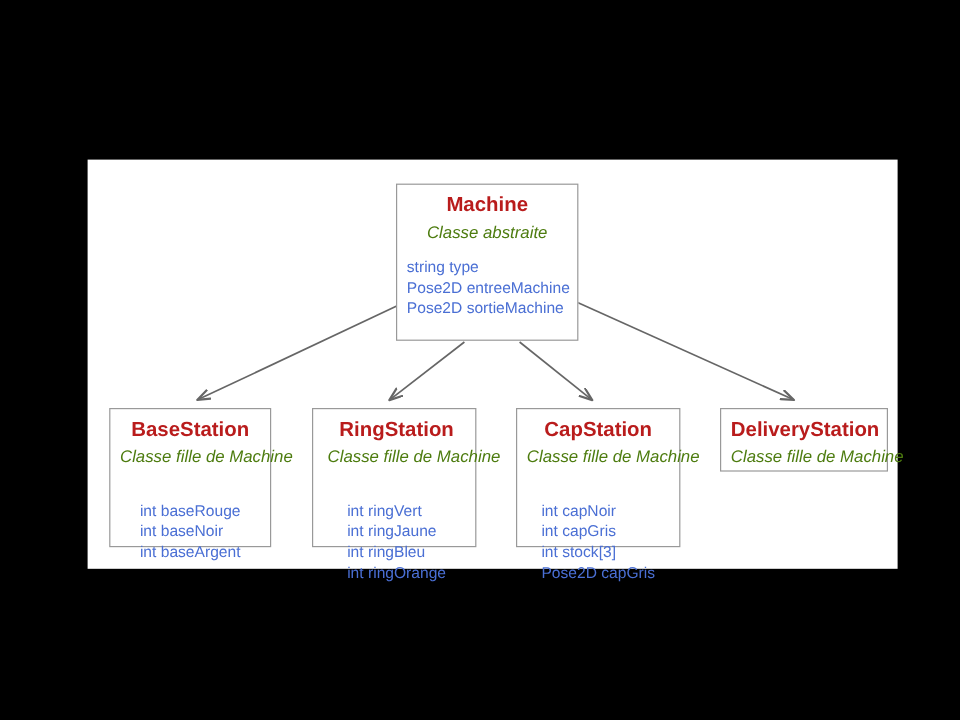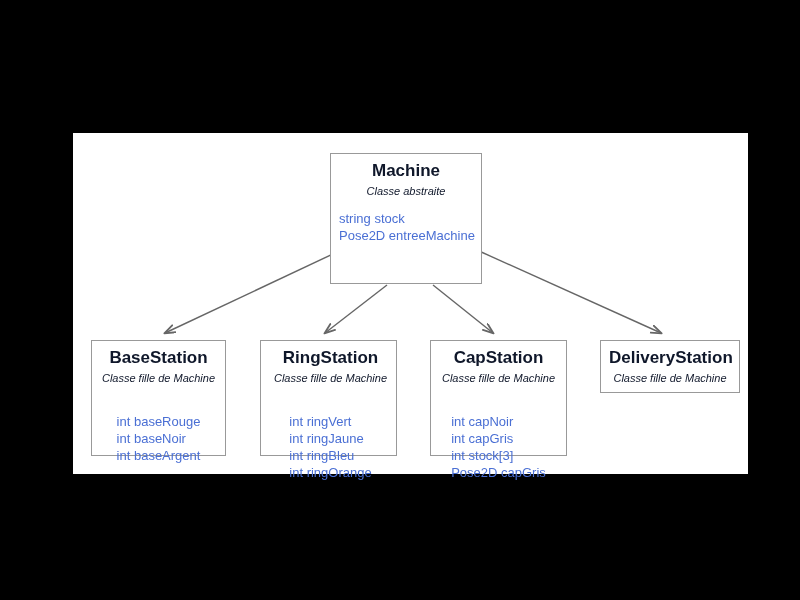--- a/index.html
+++ b/index.html
@@ -43,29 +43,29 @@
     box-sizing: border-box;
     background: #ffffff;
     border: 1.5px solid #999999;
     text-align: center;
     padding: 6px 8px 8px 8px;
   }
 
   .uml-title {
     font-size: 17px;
     font-weight: bold;
-    color: #0f172a;
+    color: #b91c1c;
     line-height: 1.25;
     white-space: nowrap;
   }
 
   .uml-subtitle {
-    font-size: 11px;
+    font-size: 14px;
     font-style: italic;
-    color: #0f172a;
+    color: #4d7c0f;
     line-height: 1.4;
     margin-top: 3px;
     white-space: nowrap;
   }
 
   .uml-attrs {
     margin-top: 26px;
     text-align: left;
     display: inline-block;
   }
@@ -129,22 +129,23 @@
       <line x1="262" y1="120" x2="92" y2="200" stroke="#666666" stroke-width="1.4" marker-end="url(#arrowhead)"></line>
       <line x1="314" y1="152" x2="252" y2="200" stroke="#666666" stroke-width="1.4" marker-end="url(#arrowhead)"></line>
       <line x1="360" y1="152" x2="420" y2="200" stroke="#666666" stroke-width="1.4" marker-end="url(#arrowhead)"></line>
       <line x1="406" y1="118" x2="588" y2="200" stroke="#666666" stroke-width="1.4" marker-end="url(#arrowhead)"></line>
     </svg>
 
     <div class="uml-box" id="box-machine">
       <div class="uml-title">Machine</div>
       <div class="uml-subtitle">Classe abstraite</div>
       <div class="uml-attrs">
-        <div class="uml-attr">string stock</div>
+        <div class="uml-attr">string type</div>
         <div class="uml-attr">Pose2D entreeMachine</div>
+        <div class="uml-attr">Pose2D sortieMachine</div>
       </div>
     </div>
 
     <div class="uml-box" id="box-basestation">
       <div class="uml-title">BaseStation</div>
       <div class="uml-subtitle">Classe fille de Machine</div>
       <div class="uml-attrs">
         <div class="uml-attr">int baseRouge</div>
         <div class="uml-attr">int baseNoir</div>
         <div class="uml-attr">int baseArgent</div>

